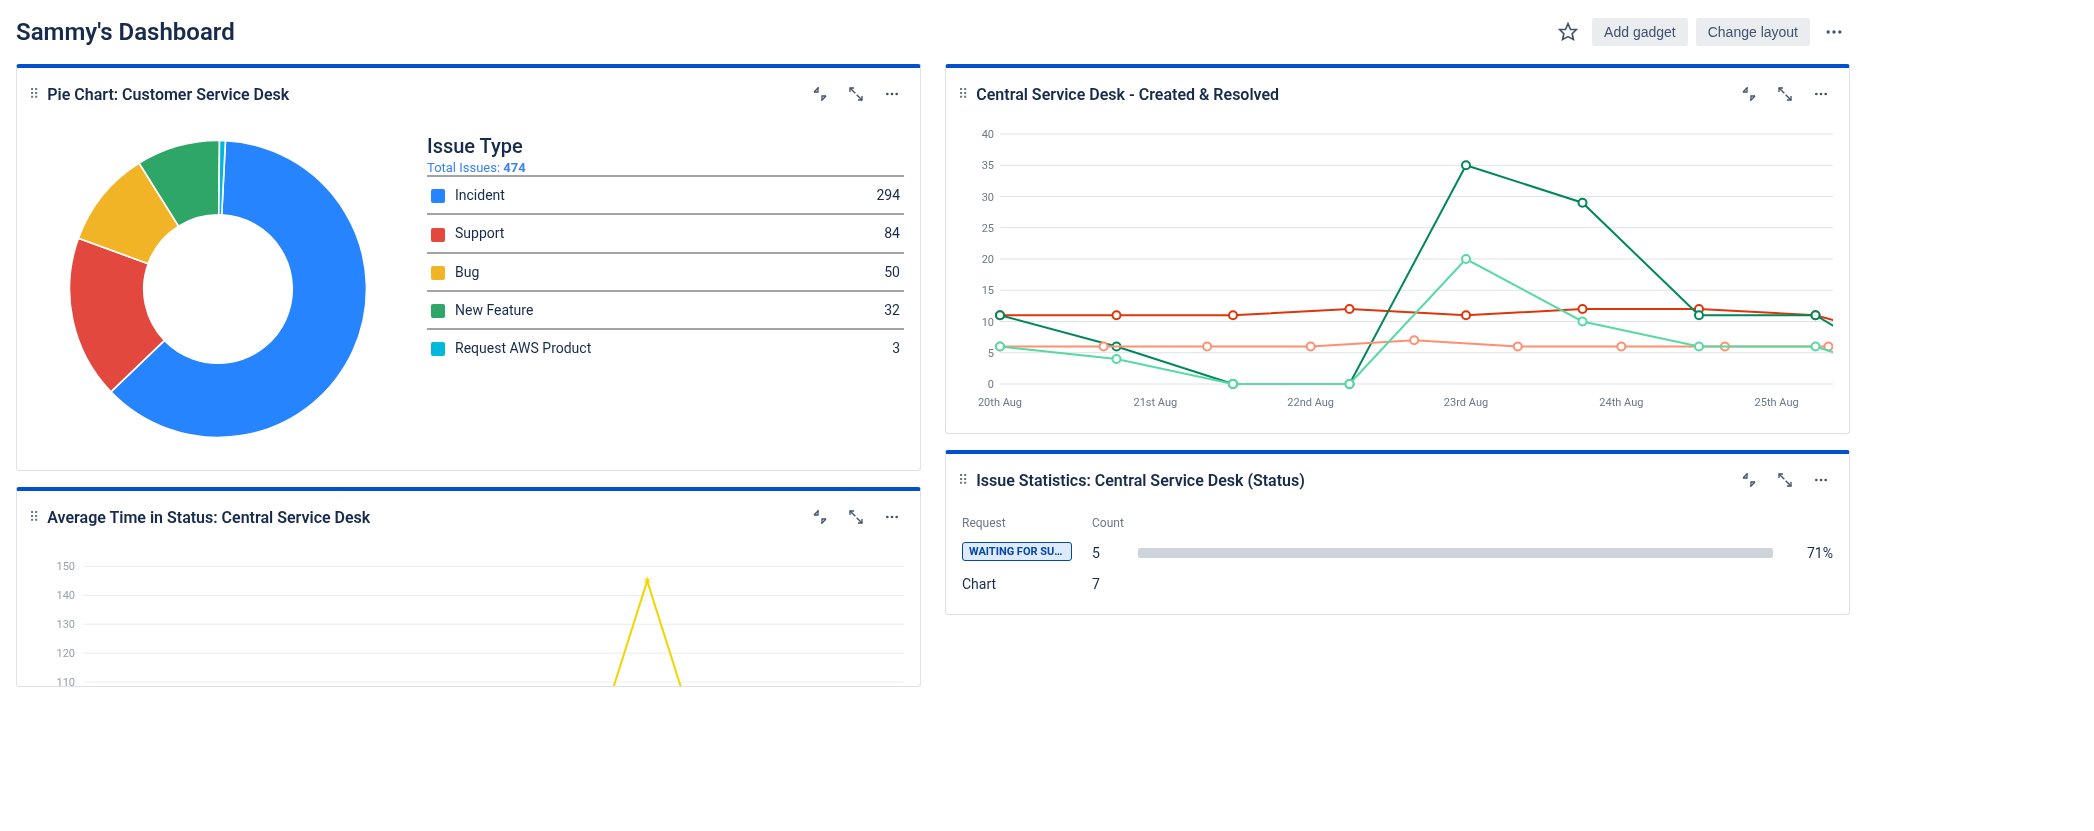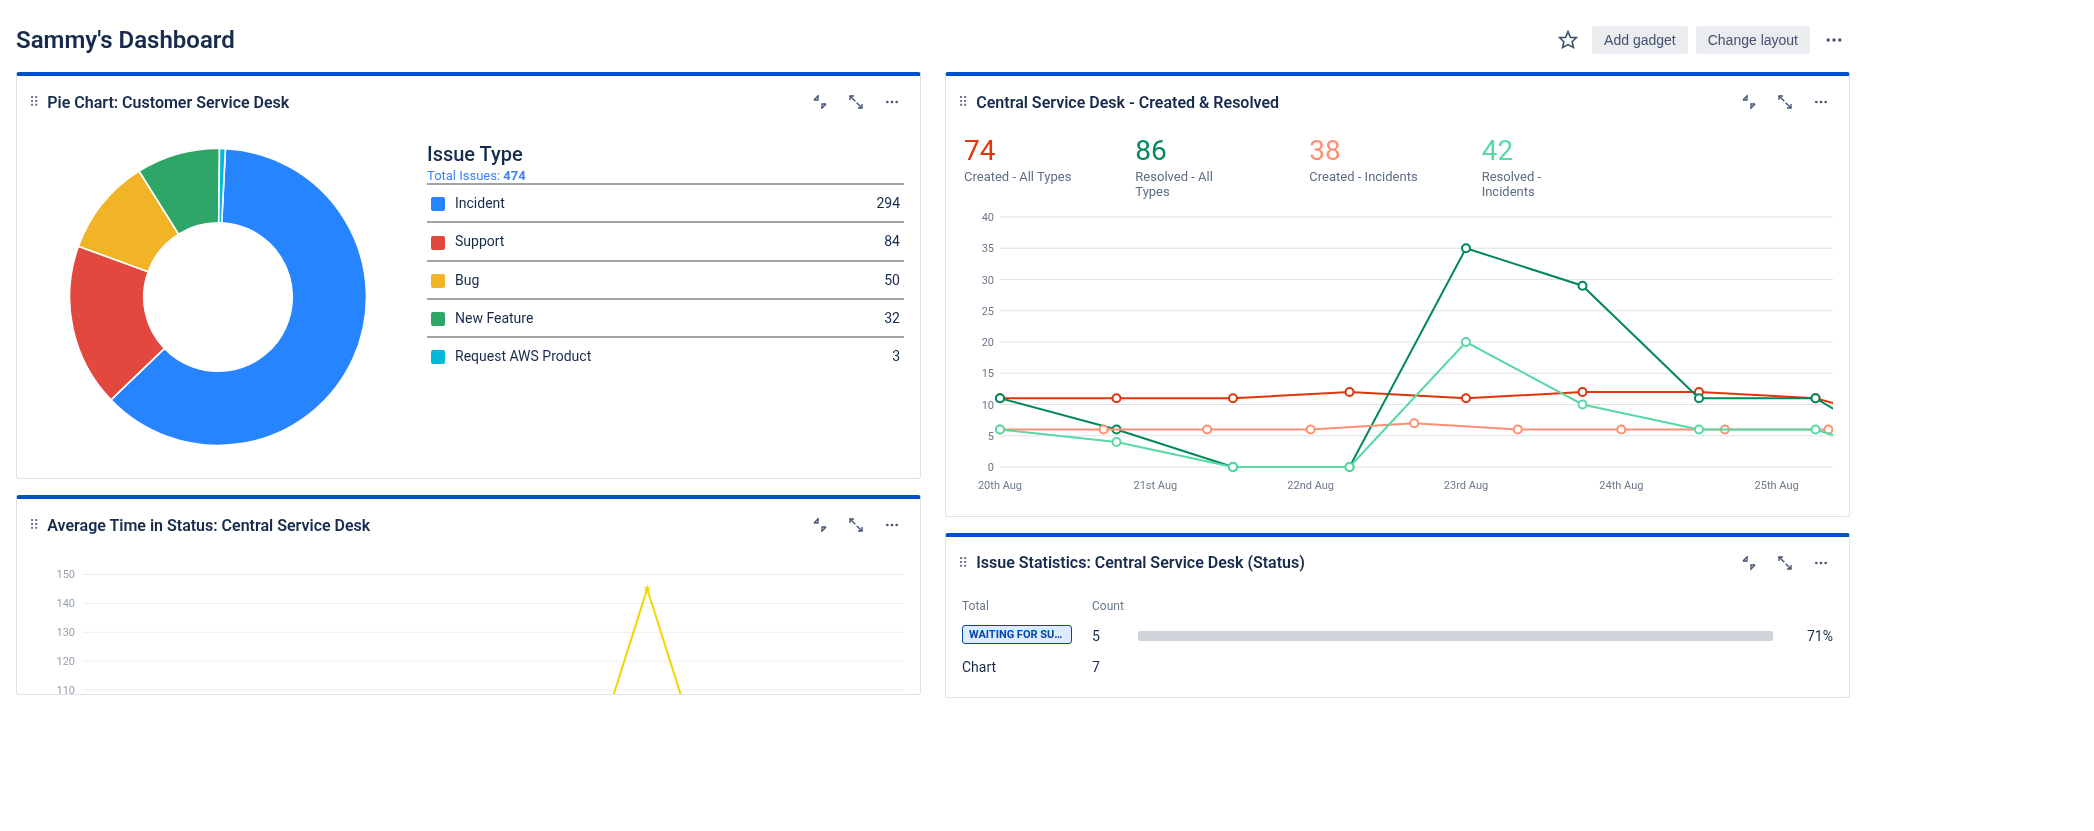--- a/index.html
+++ b/index.html
@@ -3,21 +3,21 @@
 <meta charset="utf-8">
 <style>
   * { box-sizing: border-box; }
   body {
     margin: 0;
     font-family: -apple-system, BlinkMacSystemFont, "Segoe UI", Roboto, Helvetica, Arial, sans-serif;
     background: #fff;
     color: #172B4D;
     font-size: 14px;
   }
-  .page { padding: 16px 16px; width: 1866px; }
+  .page { padding: 8px 16px; width: 1866px; }
   .header {
     display: flex;
     align-items: center;
     justify-content: space-between;
     padding: 8px 0 16px 0;
   }
   .header h1 { font-size: 24px; font-weight: 600; margin: 0; color: #172B4D; }
   .header-actions { display: flex; align-items: center; gap: 8px; }
   .icon-btn {
     width: 32px; height: 32px; border: none; background: transparent;
@@ -282,38 +282,20 @@
             <button class="icon-btn">
                 <svg width="16" height="16" viewBox="0 0 24 24" fill="currentColor">
                   <circle cx="5" cy="12" r="2"></circle>
                   <circle cx="12" cy="12" r="2"></circle>
                   <circle cx="19" cy="12" r="2"></circle>
                 </svg>
               </button>
           </div>
         </div>
         <div class="gadget-body">
-          <div class="stats-row" id="cr-stats">
-              <div class="stat">
-                <div class="num c-red">74</div>
-                <div class="lbl">Created - All Types</div>
-              </div>
-              <div class="stat">
-                <div class="num c-green">86</div>
-                <div class="lbl">Resolved - All Types</div>
-              </div>
-              <div class="stat">
-                <div class="num c-lred">38</div>
-                <div class="lbl">Created - Incidents</div>
-              </div>
-              <div class="stat">
-                <div class="num c-lgreen">42</div>
-                <div class="lbl">Resolved - Incidents</div>
-              </div>
-            </div>
           <svg id="line-svg" class="line-chart" width="980" height="290">
               <line x1="38" x2="970" y1="260" y2="260" stroke="#DFE1E6"></line>
               <text x="32" y="264" text-anchor="end" font-size="11" fill="#6B778C">0</text>
               <line x1="38" x2="970" y1="228.75" y2="228.75" stroke="#DFE1E6"></line>
               <text x="32" y="232.75" text-anchor="end" font-size="11" fill="#6B778C">5</text>
               <line x1="38" x2="970" y1="197.5" y2="197.5" stroke="#DFE1E6"></line>
               <text x="32" y="201.5" text-anchor="end" font-size="11" fill="#6B778C">10</text>
               <line x1="38" x2="970" y1="166.25" y2="166.25" stroke="#DFE1E6"></line>
               <text x="32" y="170.25" text-anchor="end" font-size="11" fill="#6B778C">15</text>
               <line x1="38" x2="970" y1="135" y2="135" stroke="#DFE1E6"></line>
@@ -405,21 +387,21 @@
                 <svg width="16" height="16" viewBox="0 0 24 24" fill="currentColor">
                   <circle cx="5" cy="12" r="2"></circle>
                   <circle cx="12" cy="12" r="2"></circle>
                   <circle cx="19" cy="12" r="2"></circle>
                 </svg>
               </button>
           </div>
         </div>
         <div class="gadget-body">
           <div class="status-tbl-head">
-            <span>Total</span>
+            <span>Request</span>
             <span>Count</span>
           </div>
           <div id="status-rows">
               <div class="status-row">
       <span><span class="loz">WAITING FOR SUPP...</span></span>
       <span>5</span>
       <span class="bar-track"><span class="bar-fill" style="width:71%"></span></span>
       <span class="pct">71%</span>
               </div>
             </div>

